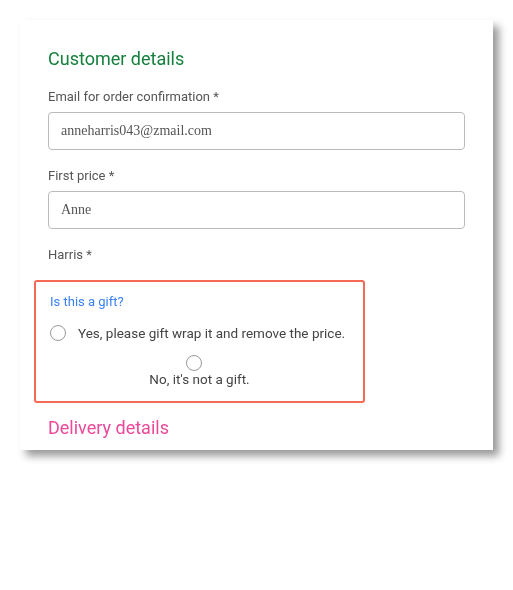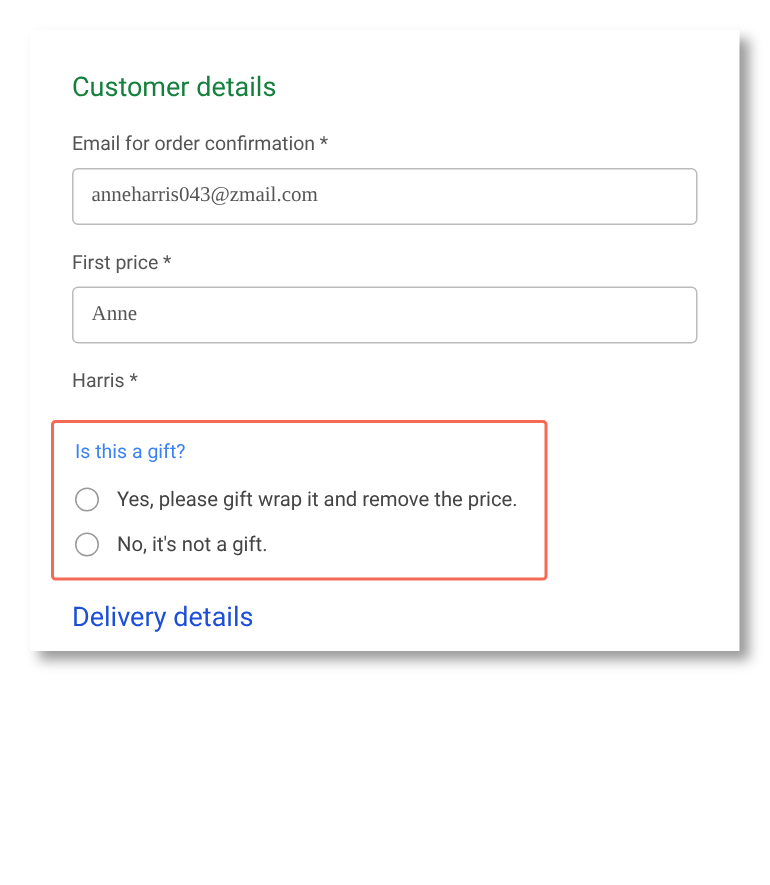--- a/index.html
+++ b/index.html
@@ -54,40 +54,40 @@
     font-size: 13px;
     color: #3b82f6;
     margin-bottom: 16px;
     display: block;
   }
   .radio-row {
     display: flex;
     align-items: center;
     margin-bottom: 14px;
   }
-  .radio-row:last-child { margin-bottom: 4px; }
+  .radio-row:last-child { margin-bottom: 4px; flex-direction: column; }
   .radio-circle {
     width: 16px;
     height: 16px;
     min-width: 16px;
     border: 1.5px solid #999;
     border-radius: 50%;
     background: #fff;
     margin-right: 12px;
     cursor: pointer;
   }
   .radio-label {
     font-size: 13.5px;
     color: #444;
     cursor: pointer;
   }
   .delivery-heading {
     font-size: 18px;
     font-weight: 400;
-    color: #1d4ed8;
+    color: #ec4899;
     margin-top: 4px;
   }
 </style>
 </head>
 <body>
 
 <div class="page">
 
   <h2 class="heading">Customer details</h2>
 

